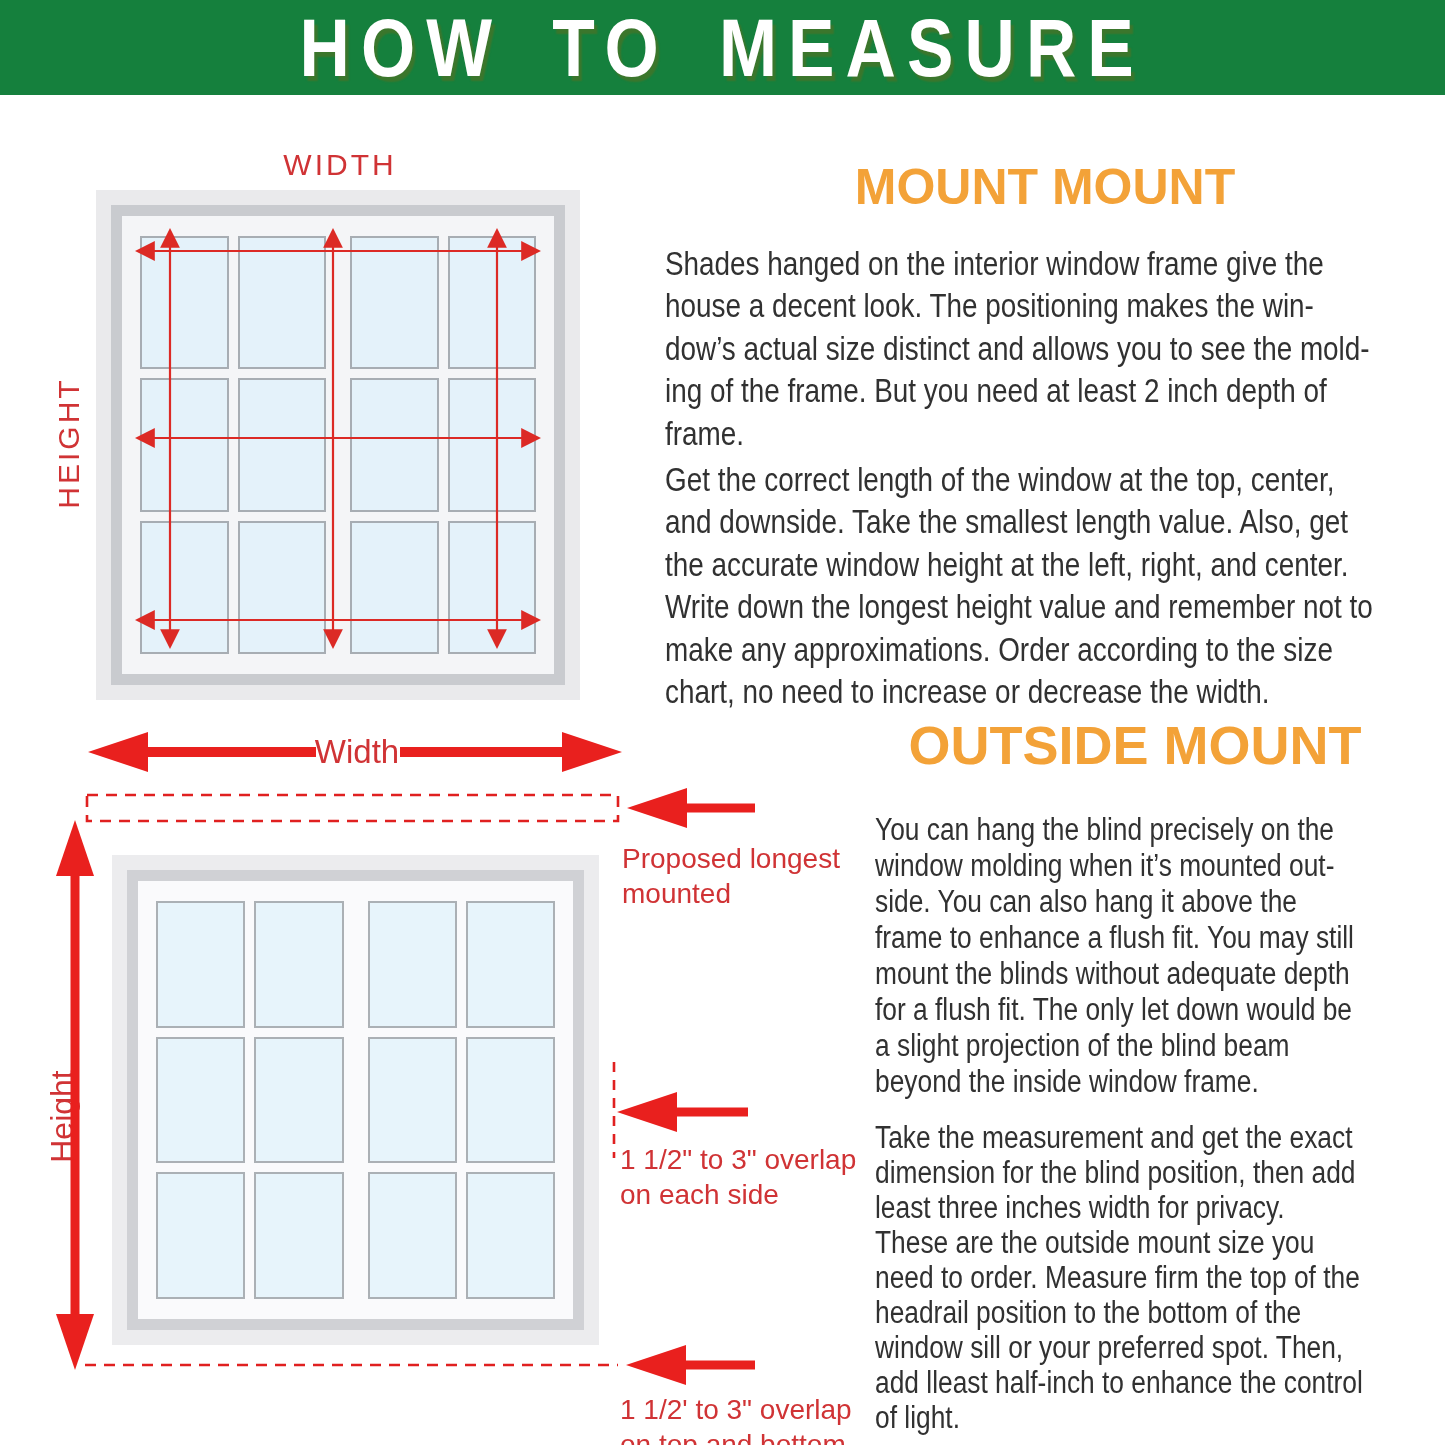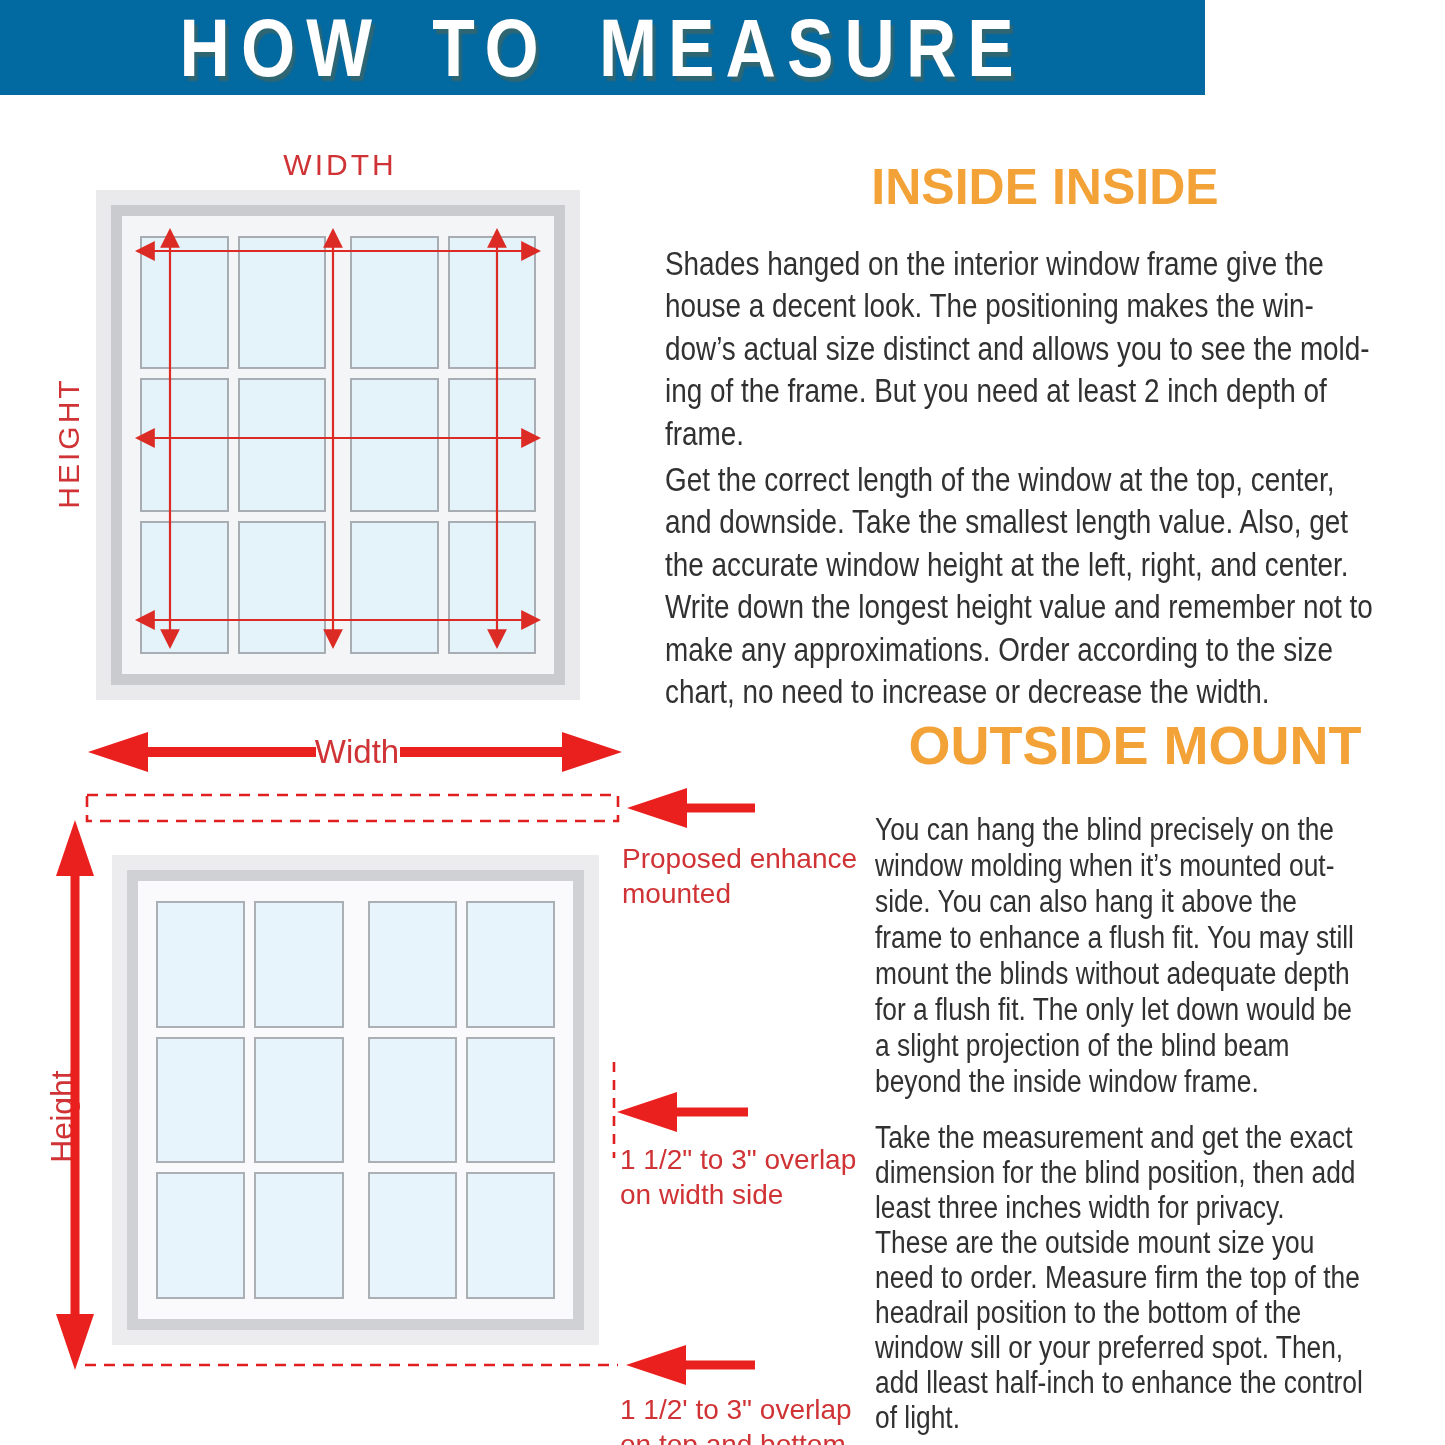--- a/index.html
+++ b/index.html
@@ -1,20 +1,20 @@
 <!DOCTYPE html>
 <html><head>
 <meta charset="utf-8">
 <style>
   html,body{margin:0;padding:0;background:#ffffff;}
   .page{position:relative;width:1445px;height:1445px;background:#ffffff;overflow:hidden;
         font-family:"Liberation Sans",sans-serif;}
 
   
-  .banner{position:absolute;left:0;top:0;width:1205px;height:95px;background:#0369a1;
+  .banner{position:absolute;left:0;top:0;width:1445px;height:95px;background:#15803d;
           display:flex;align-items:center;justify-content:center;}
   .banner-title{color:#ffffff;font-weight:700;font-size:82px;letter-spacing:13px;word-spacing:22px;
           transform:scaleX(0.85);transform-origin:center;white-space:nowrap;
           text-shadow:4px 5px 2px rgba(150,95,5,0.30);}
 
   
   .window{position:absolute;background:#EAEAEC;}
   .win-band2{position:absolute;inset:15px;background:#C9CBCF;}
   .win-sashframe{position:absolute;inset:11px;background:#F4F5F7;display:flex;gap:24px;padding:20px 18px;box-sizing:border-box;}
   .sash{flex:1;display:grid;grid-template-columns:1fr 1fr;grid-template-rows:1fr 1fr 1fr;gap:9px;}
@@ -105,33 +105,33 @@
             <div class="pane"></div>
             <div class="pane"></div>
             <div class="pane"></div>
             <div class="pane"></div>
           </div>
       </div>
     </div>
   </div>
 
   <div class="anno anno-headrail">
-      <div>Proposed enhance</div>
+      <div>Proposed longest</div>
       <div>mounted</div>
     </div>
   <div class="anno anno-side">
       <div>1 1/2" to 3" overlap</div>
-      <div>on width side</div>
+      <div>on each side</div>
     </div>
   <div class="anno anno-topbottom">
       <div>1 1/2' to 3" overlap</div>
       <div>on top and bottom</div>
     </div>
 
-  <div class="mount-heading inside-heading">INSIDE INSIDE</div>
+  <div class="mount-heading inside-heading">MOUNT MOUNT</div>
   <div class="para inside-para ip1">
       <div>Shades hanged on the interior window frame give the</div>
       <div>house a decent look. The positioning makes the win-</div>
       <div>dow’s actual size distinct and allows you to see the mold-</div>
       <div>ing of the frame. But you need at least 2 inch depth of</div>
       <div>frame.</div>
     </div>
   <div class="para inside-para ip2">
       <div>Get the correct length of the window at the top, center,</div>
       <div>and downside. Take the smallest length value. Also, get</div>

